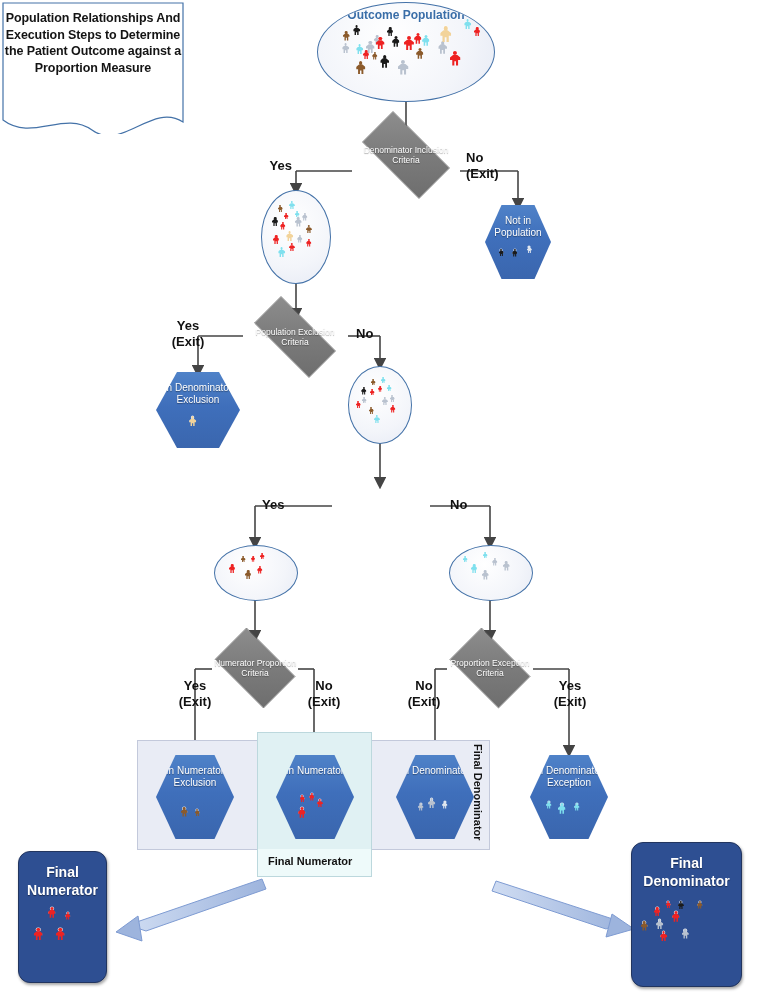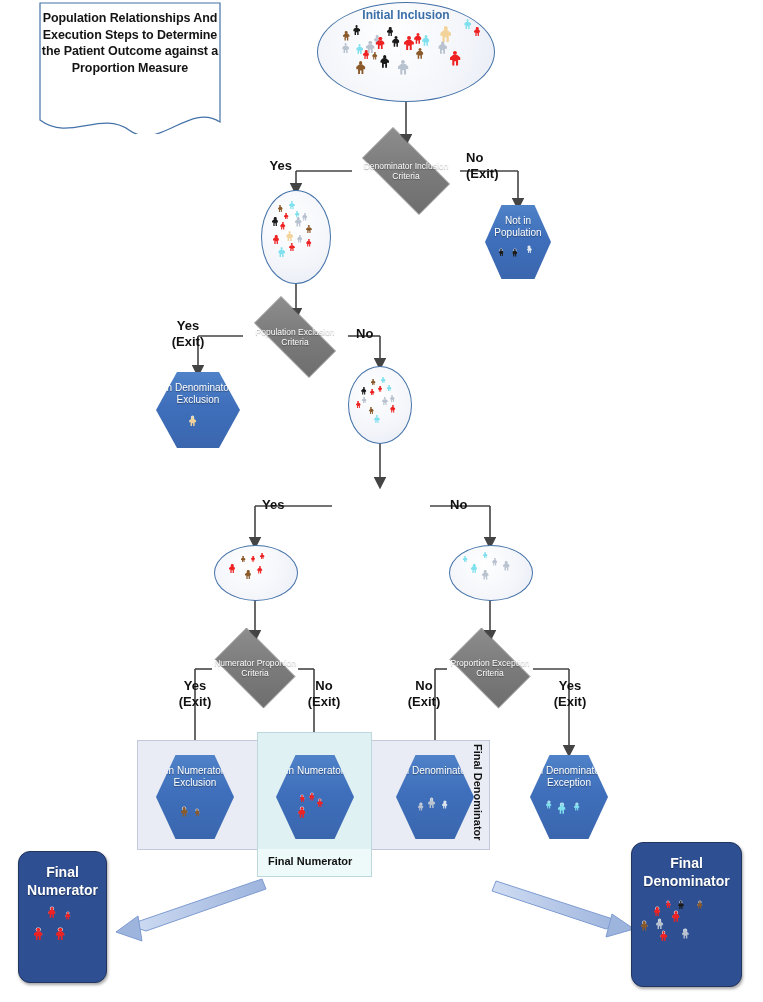--- a/index.html
+++ b/index.html
@@ -7,21 +7,21 @@
     width:763px;height:1002px;
     background:#ffffff;
     font-family:"Liberation Sans", sans-serif;
     position:relative;
     overflow:hidden;
   }
   .canvas{position:absolute;left:0;top:0;width:763px;height:1002px;}
 
   
   .title-banner{
-    position:absolute;left:2px;top:2px;width:208px;height:132px;margin-left:37px;
+    position:absolute;left:2px;top:2px;width:208px;height:132px;
   }
   .title-banner svg{position:absolute;left:0;top:0;}
   .title-text{
     position:absolute;left:0;top:8px;width:182px;
     text-align:center;
     font-size:12.5px;font-weight:bold;line-height:1.32;
     color:#141414;
     letter-spacing:-0.1px;
   }
 
@@ -201,21 +201,21 @@
   </svg>
 
   <div class="title-banner">
     <svg width="182" height="132" viewBox="0 0 182 132">
       <path d="M1,1 H181 V120 C150,100 120,150 90,128 C62,108 30,140 1,118 Z" fill="#ffffff" stroke="#4472a8" stroke-width="1.2"></path>
     </svg>
     <div class="title-text">Population Relationships And Execution Steps to Determine the Patient Outcome against a Proportion Measure</div>
   </div>
 
   <div class="ellipse" style="left:317px;top:2px;width:178px;height:100px;">
-    <div class="cap">Initial Inclusion</div>
+    <div class="cap">Outcome Population</div>
     <div class="people">
 
     <div class="p" style="left: 25px; top: 28px; width: 6.75px; height: 10.5px;">
           <div class="head" style="width: 2.7px; height: 2.7px; top: 0px; background: rgb(139, 90, 43); box-shadow: rgba(255, 255, 255, 0.85) 0px 0px 0px 0.6px;"></div>
           <div class="body" style="top: 2.484px; width: 6.75px; height: 7.05px; background: rgb(139, 90, 43); clip-path: polygon(32% 0%, 68% 0%, 100% 26%, 100% 48%, 78% 48%, 78% 100%, 58% 100%, 58% 60%, 42% 60%, 42% 100%, 22% 100%, 22% 48%, 0% 48%, 0% 26%); filter: drop-shadow(rgba(255, 255, 255, 0.9) 0px 0px 0.6px);"></div>
         </div>
         <div class="p" style="left: 35px; top: 22px; width: 7.2px; height: 11.2px;">
           <div class="head" style="width: 2.88px; height: 2.88px; top: 0px; background: rgb(26, 26, 26); box-shadow: rgba(255, 255, 255, 0.85) 0px 0px 0px 0.6px;"></div>
           <div class="body" style="top: 2.6496px; width: 7.2px; height: 7.52px; background: rgb(26, 26, 26); clip-path: polygon(32% 0%, 68% 0%, 100% 26%, 100% 48%, 78% 48%, 78% 100%, 58% 100%, 58% 60%, 42% 60%, 42% 100%, 22% 100%, 22% 48%, 0% 48%, 0% 26%); filter: drop-shadow(rgba(255, 255, 255, 0.9) 0px 0px 0.6px);"></div>
         </div>
@@ -299,21 +299,21 @@
           <div class="head" style="width: 3.06px; height: 3.06px; top: 0px; background: rgb(238, 34, 34); box-shadow: rgba(255, 255, 255, 0.85) 0px 0px 0px 0.6px;"></div>
           <div class="body" style="top: 2.8152px; width: 7.65px; height: 7.99px; background: rgb(238, 34, 34); clip-path: polygon(32% 0%, 68% 0%, 100% 26%, 100% 48%, 78% 48%, 78% 100%, 58% 100%, 58% 60%, 42% 60%, 42% 100%, 22% 100%, 22% 48%, 0% 48%, 0% 26%); filter: drop-shadow(rgba(255, 255, 255, 0.9) 0px 0px 0.6px);"></div>
         </div>
         <div class="p" style="left: 69px; top: 24px; width: 6.3px; height: 9.8px;">
           <div class="head" style="width: 2.52px; height: 2.52px; top: 0px; background: rgb(26, 26, 26); box-shadow: rgba(255, 255, 255, 0.85) 0px 0px 0px 0.6px;"></div>
           <div class="body" style="top: 2.3184px; width: 6.3px; height: 6.58px; background: rgb(26, 26, 26); clip-path: polygon(32% 0%, 68% 0%, 100% 26%, 100% 48%, 78% 48%, 78% 100%, 58% 100%, 58% 60%, 42% 60%, 42% 100%, 22% 100%, 22% 48%, 0% 48%, 0% 26%); filter: drop-shadow(rgba(255, 255, 255, 0.9) 0px 0px 0.6px);"></div>
         </div>
       </div>
   </div>
 
-  <div class="diamond" style="left:349px;top:140px;width:114px;height:62px;text-align:center;">
+  <div class="diamond" style="left:349px;top:124px;width:114px;height:62px;text-align:center;">
     <div class="dshape"></div>
     <div class="dlabel">Denominator Inclusion Criteria</div>
   </div>
   <div class="branch" style="left:292px;top:158px;transform:translateX(-100%);">Yes</div>
   <div class="branch" style="left:466px;top:150px;text-align:left;">
     <span>No</span><br>
     <span>(Exit)</span>
   </div>
 
   <div class="hex" style="left:485px;top:205px;width:66px;height:74px;">

